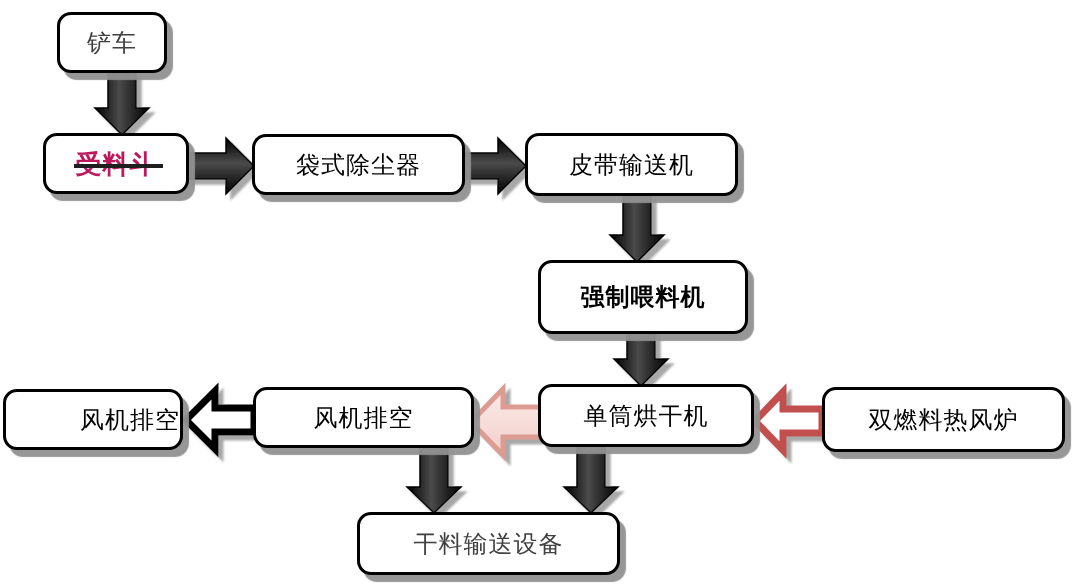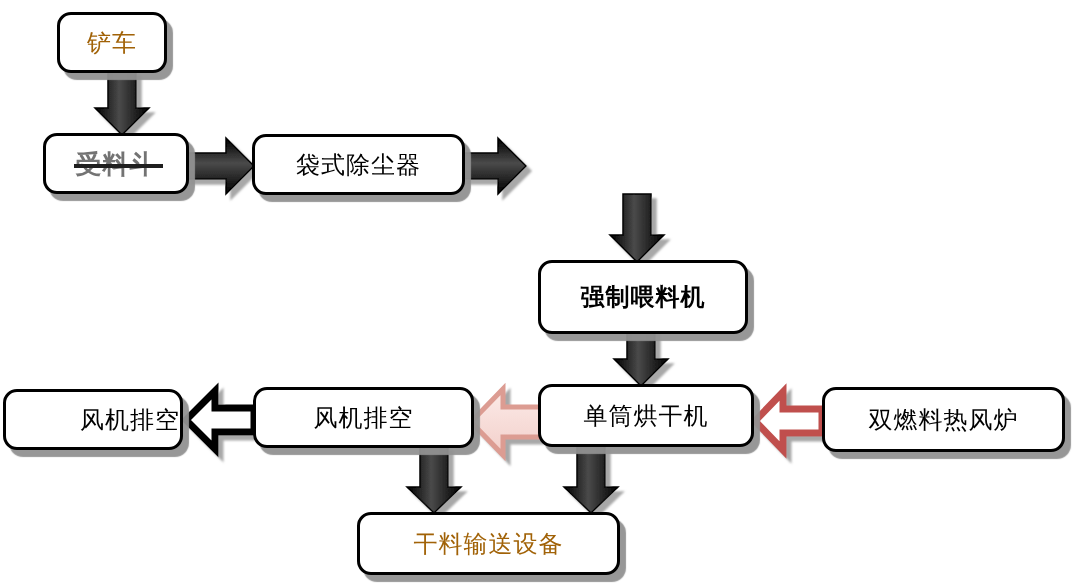--- a/index.html
+++ b/index.html
@@ -21,24 +21,24 @@
     display:flex;align-items:center;justify-content:center;
     box-shadow:6px 7px 1px rgba(145,145,145,0.95);
   }
   .label{
     font-size:24px;
     color:#000000;
     letter-spacing:1px;
     white-space:nowrap;
     line-height:1;
   }
-  .label.red{color:#a16207;text-align:right;}
+  .label.red{color:#404040;text-align:right;}
   .label.strike{
     font-weight:900;
-    color:#737373;
+    color:#be185d;
     font-size:26px;
     position:relative;
   }
   .label.strike::after{
     content:"";
     position:absolute;
     left:-2%;right:-8%;
     top:52%;
     height:4px;
     background:#1f1f1f;
@@ -94,20 +94,23 @@
   </div>
 
   <div class="node" style="left:43px;top:133px;width:146px;height:61px;">
     <span class="label strike">受料斗</span>
   </div>
 
   <div class="node" style="left:252px;top:134px;width:213px;height:61px;">
     <span class="label">袋式除尘器</span>
   </div>
 
+  <div class="node" style="left:525px;top:133px;width:213px;height:63px;">
+    <span class="label">皮带输送机</span>
+  </div>
 
   <div class="node" style="left:538px;top:260px;width:210px;height:74px;font-weight:bold;">
     <span class="label">强制喂料机</span>
   </div>
 
   <div class="node" style="left:538px;top:384px;width:216px;height:63px;">
     <span class="label">单筒烘干机</span>
   </div>
 
   <div class="node" style="left:253px;top:387px;width:221px;height:61px;">

